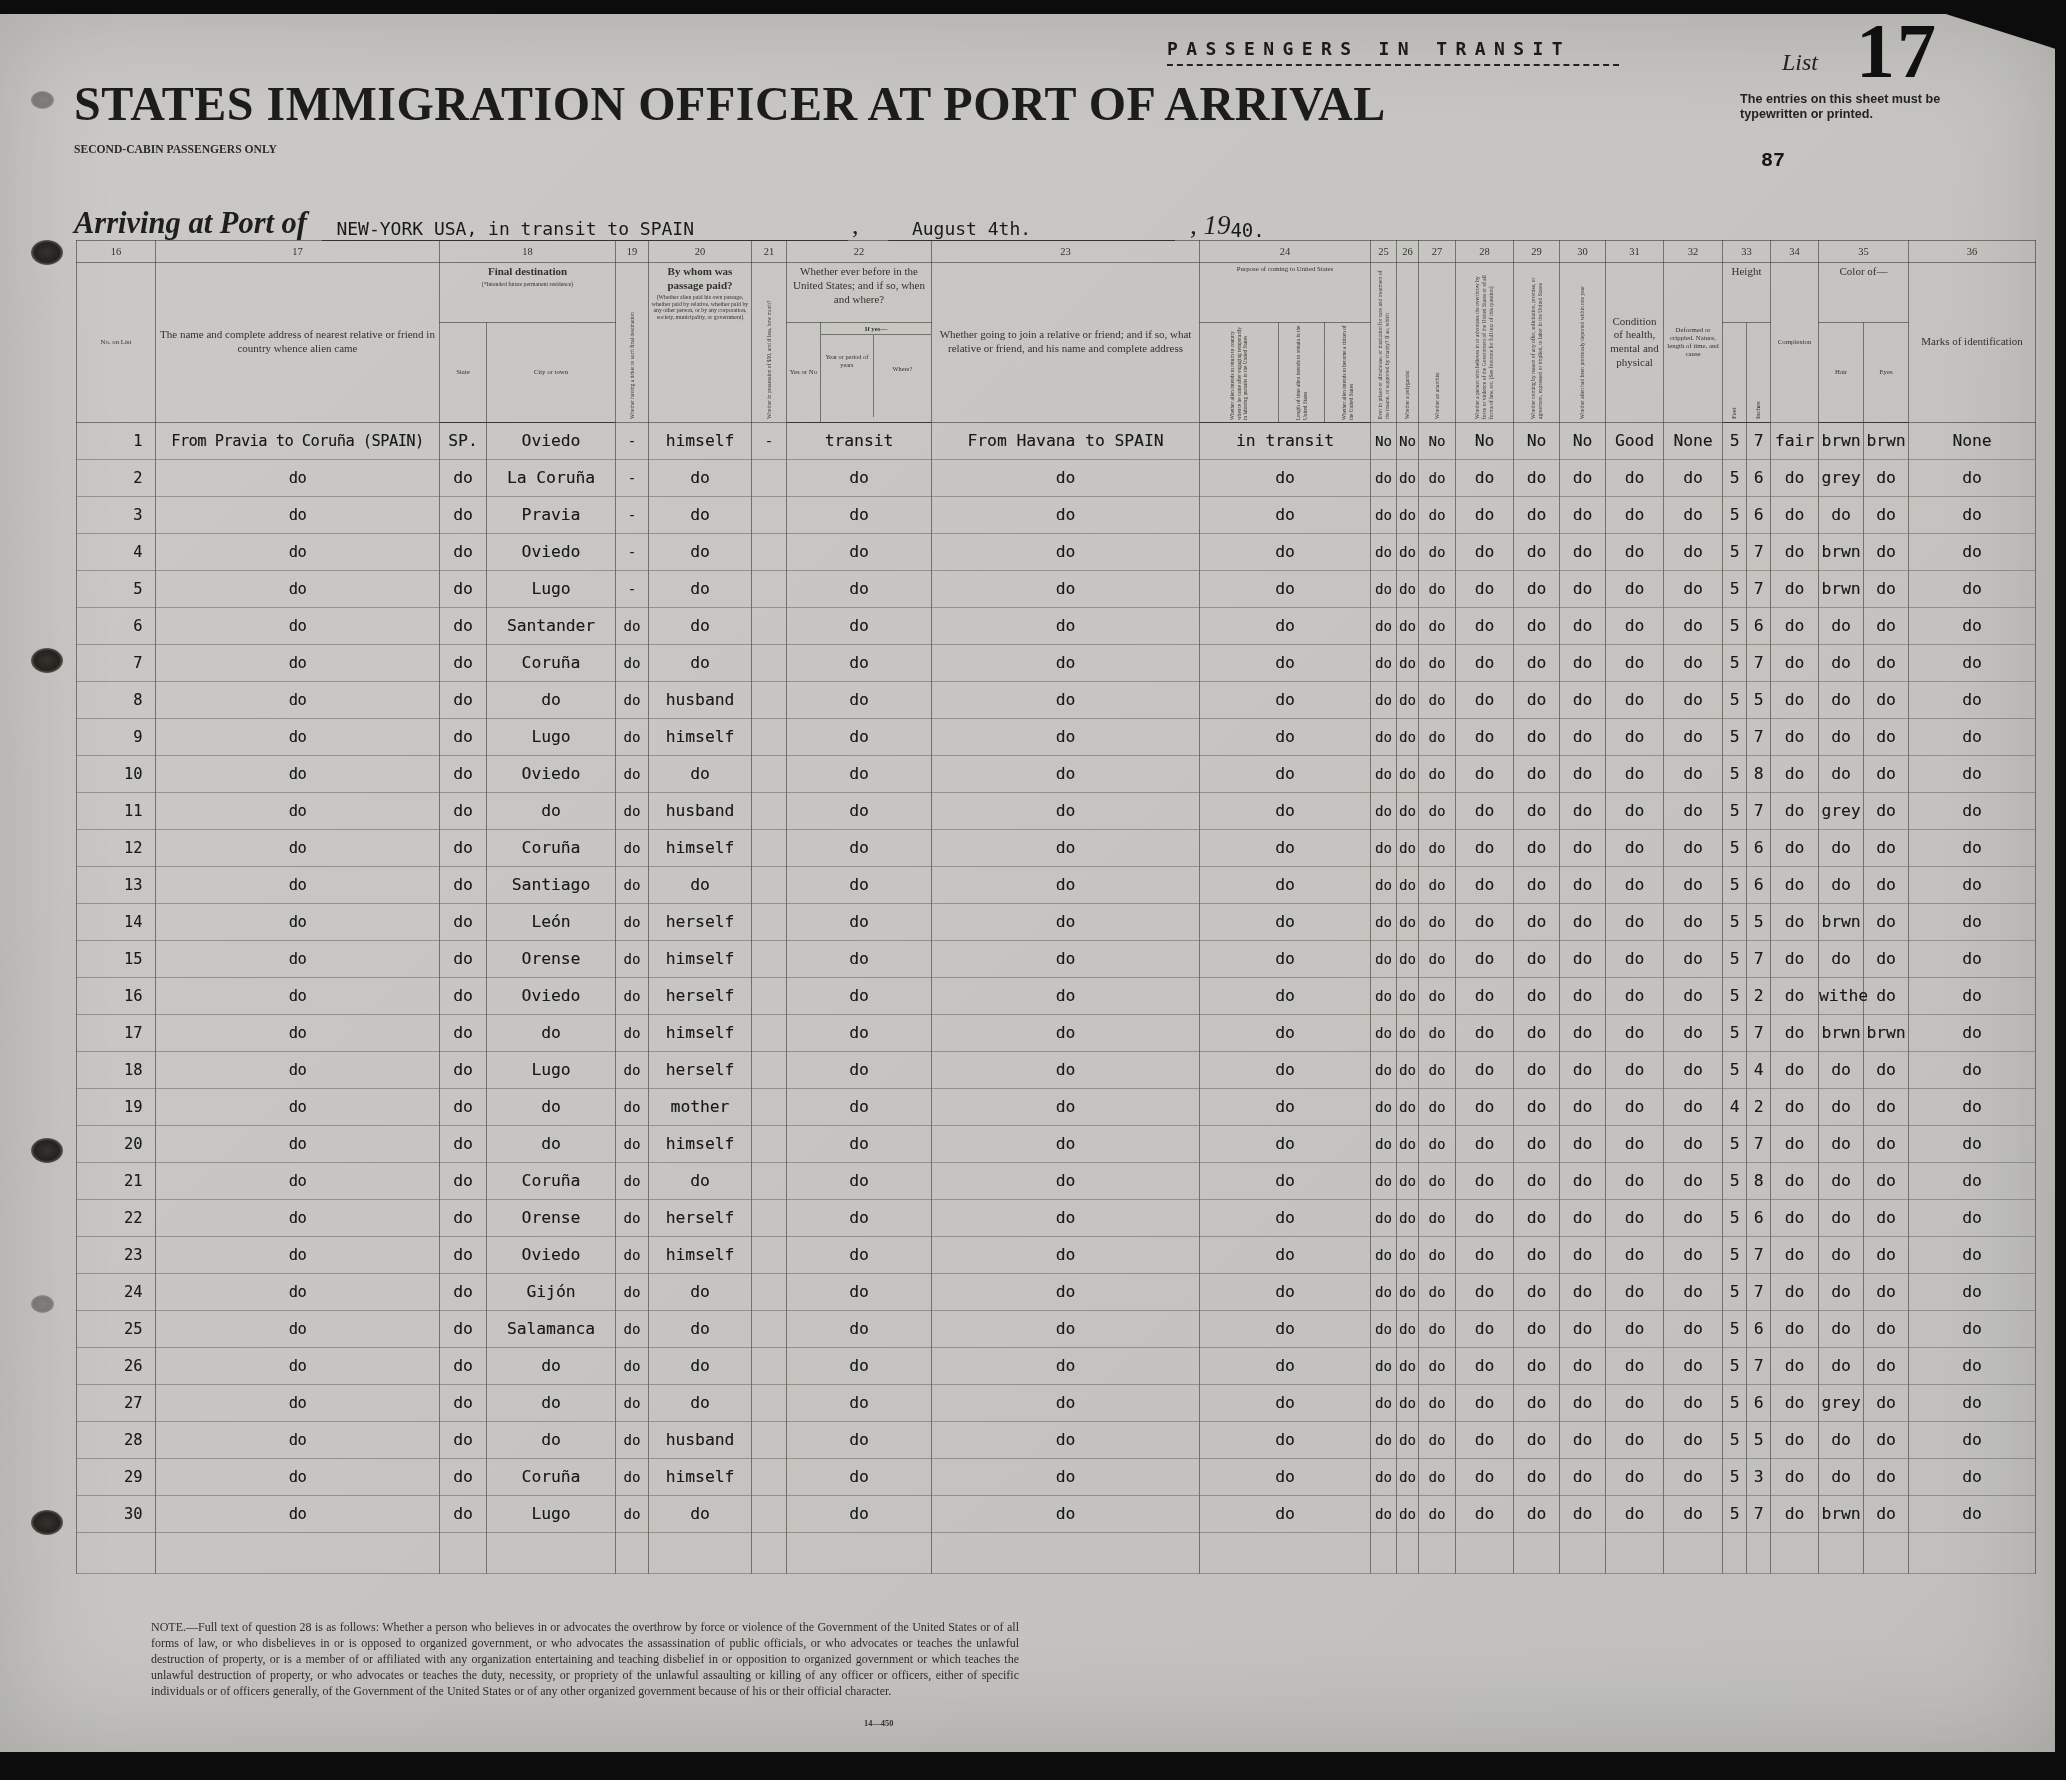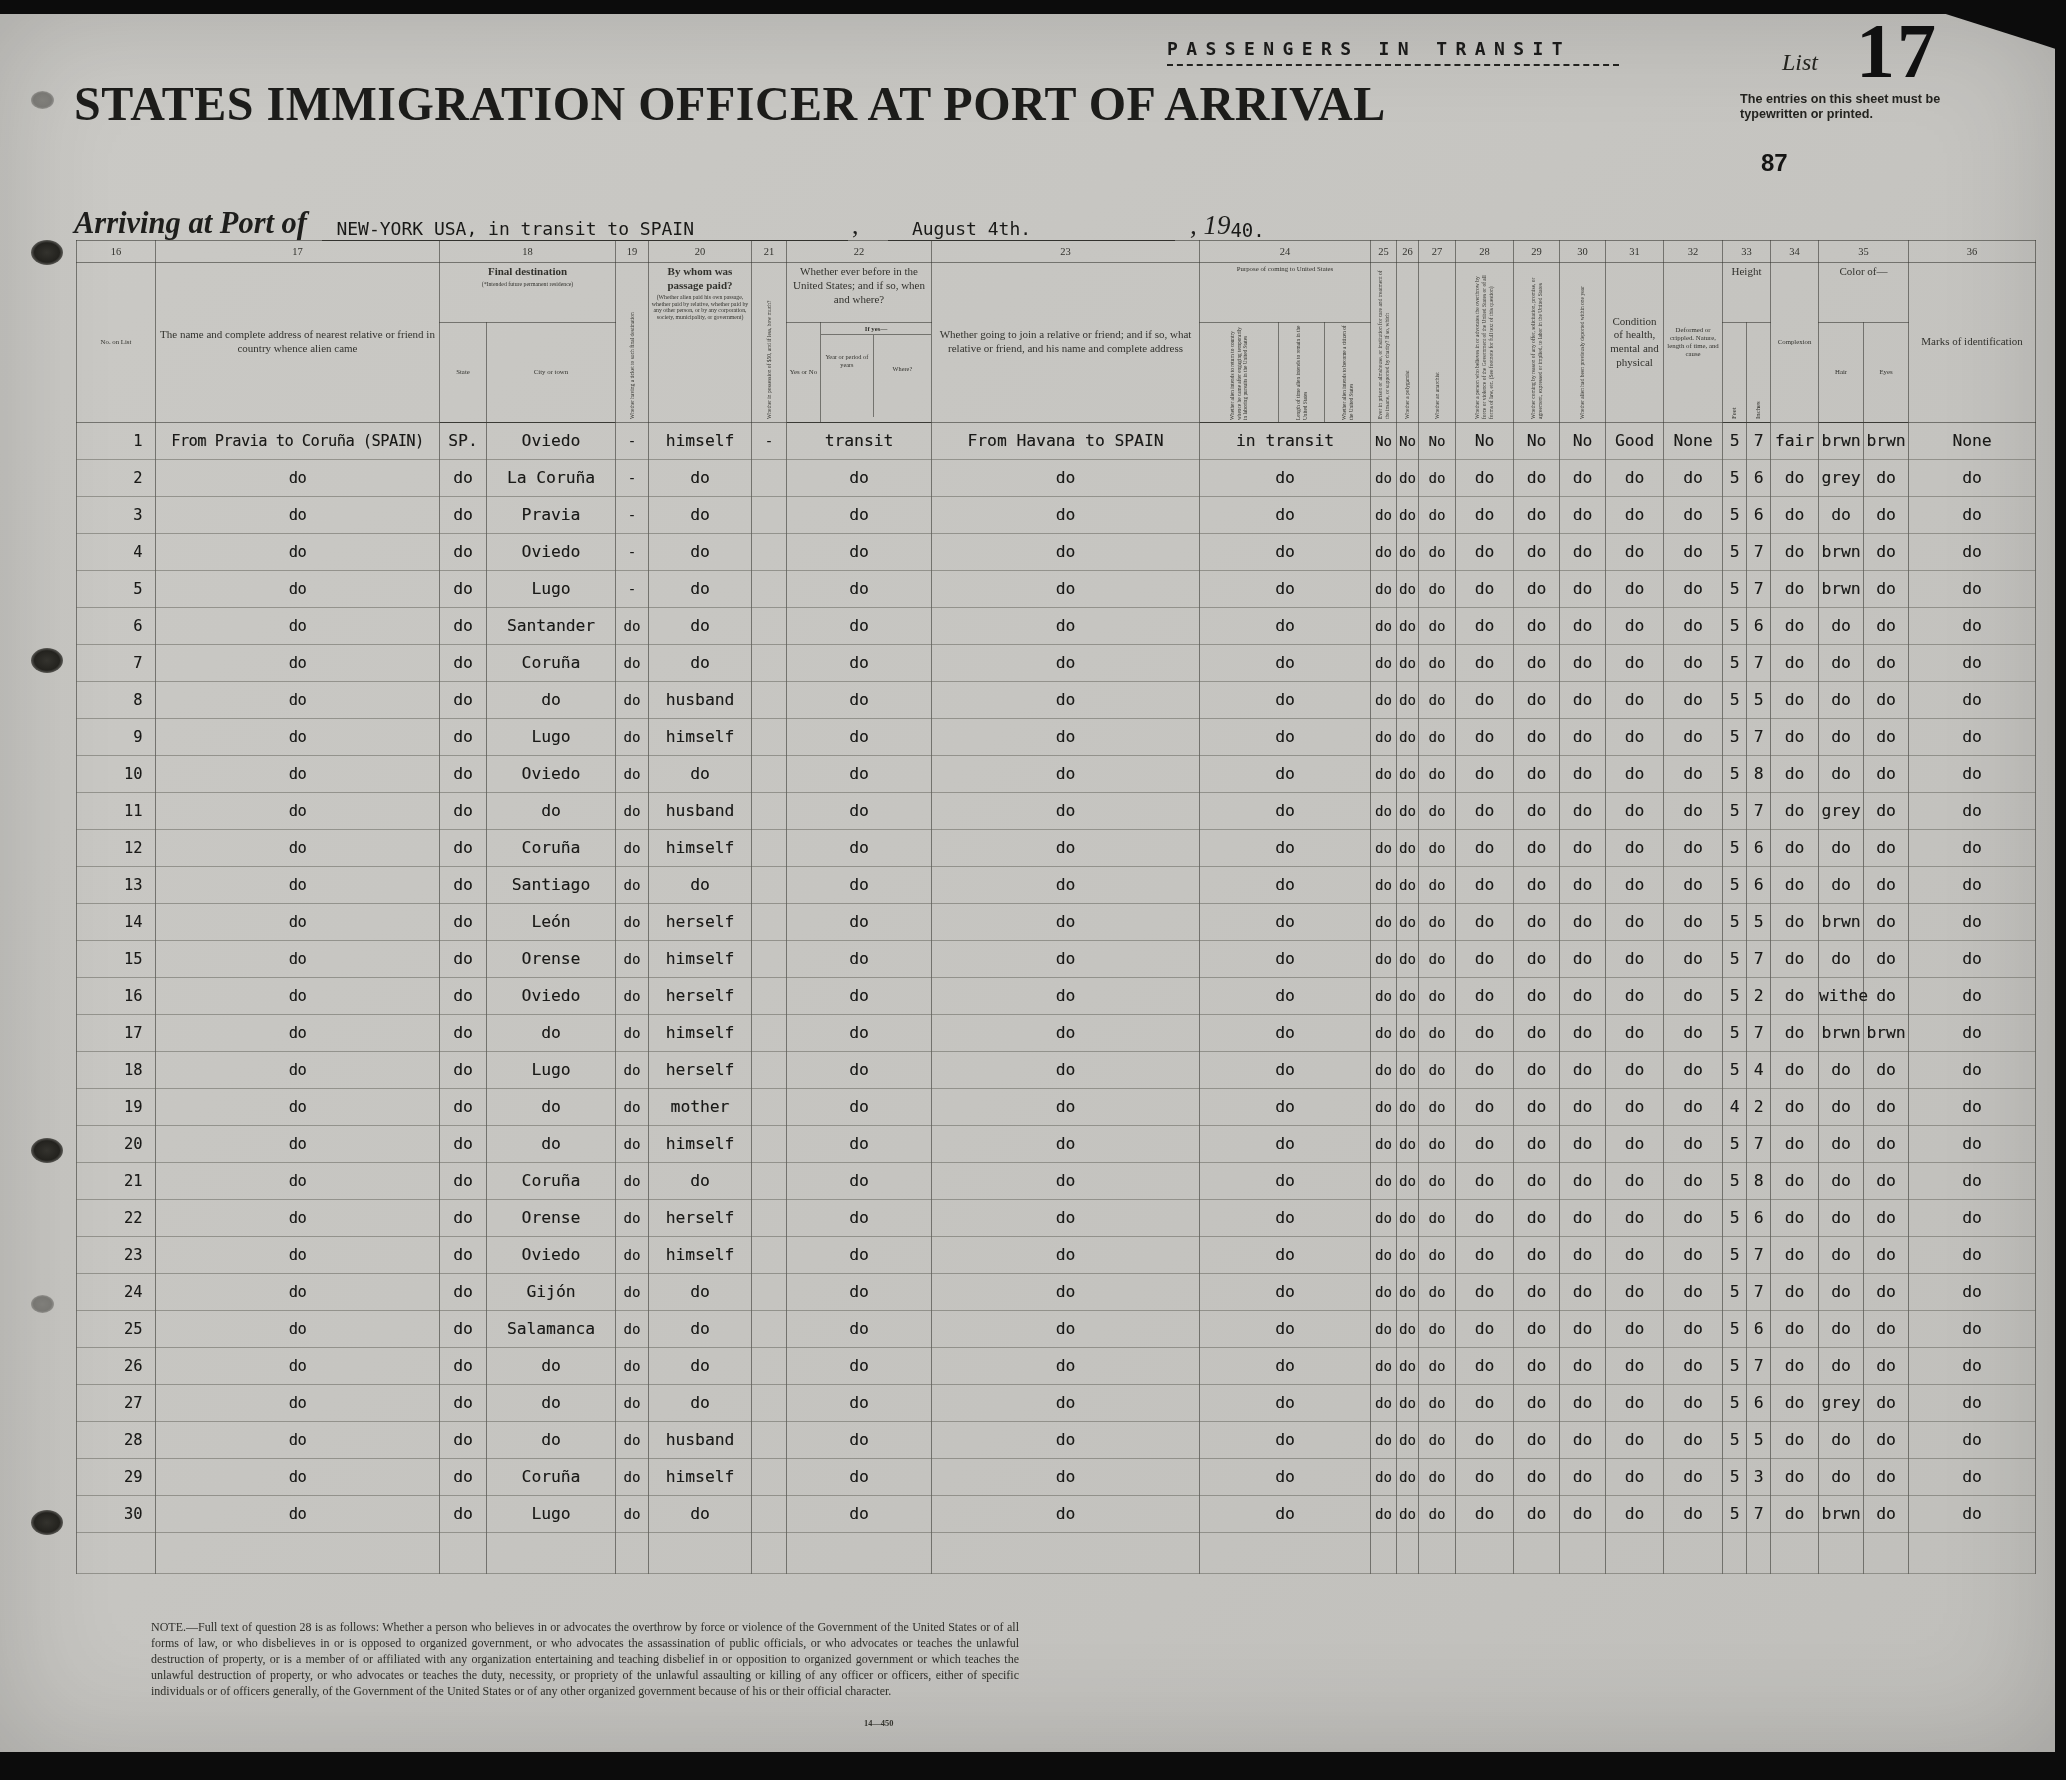--- a/index.html
+++ b/index.html
@@ -55,22 +55,22 @@
     font-size:48px; font-weight:700; letter-spacing:0.5px; color:#1c1c1a;
     white-space:nowrap;
   }
   .doc-subtitle {
     position:absolute; left:74px; top:128px; width:1525px;
     font-size:11.6px; line-height:1.3; color:#2b2b27;
   }
   .doc-subtitle .line2 { font-weight:700; }
   .page-stamp {
     position:absolute; left:1761px; top:135px;
-    font-family:Liberation Sans, sans-serif; font-weight:700;
-    font-size:24px; color:#151514;
+    font-family:Liberation Mono, monospace; font-weight:700;
+    font-size:20px; color:#151514;
   }
   .arriving-row {
     position:absolute; left:74px; top:160px;
     display:flex; align-items:flex-end; white-space:nowrap;
   }
   .arr-label { font-style:italic; font-weight:700; font-size:30.5px; color:#1e1e1c; margin-right:14.7px; }
   .arr-typed-1 {
     font-size:18px; border-bottom:1.6px solid #2c2c29;
     min-width:526px; padding:0 5.3px 1.6px 14.7px;
   }
@@ -156,20 +156,21 @@
   <div class="typed-heading">PASSENGERS IN TRANSIT</div>
   <div class="heading-underline"></div>
 
   <div class="list-label">List</div>
   <div class="list-number">17</div>
   <div class="entries-note">The entries on this sheet must be typewritten or printed.</div>
 
   <div class="doc-title">STATES IMMIGRATION OFFICER AT PORT OF ARRIVAL</div>
 
   <div class="doc-subtitle">
+    <div class="line2">SECOND-CABIN PASSENGERS ONLY</div>
   </div>
 
   <div class="page-stamp">87</div>
 
   <div class="arriving-row">
     <span class="arr-label">Arriving at Port of</span>
     <span class="arr-typed-1 typed">NEW-YORK USA, in transit to SPAIN</span>
     <span class="arr-comma">,</span>
     <span class="arr-typed-2 typed">August 4th.</span>
     <span class="arr-year-print">, 19</span>

